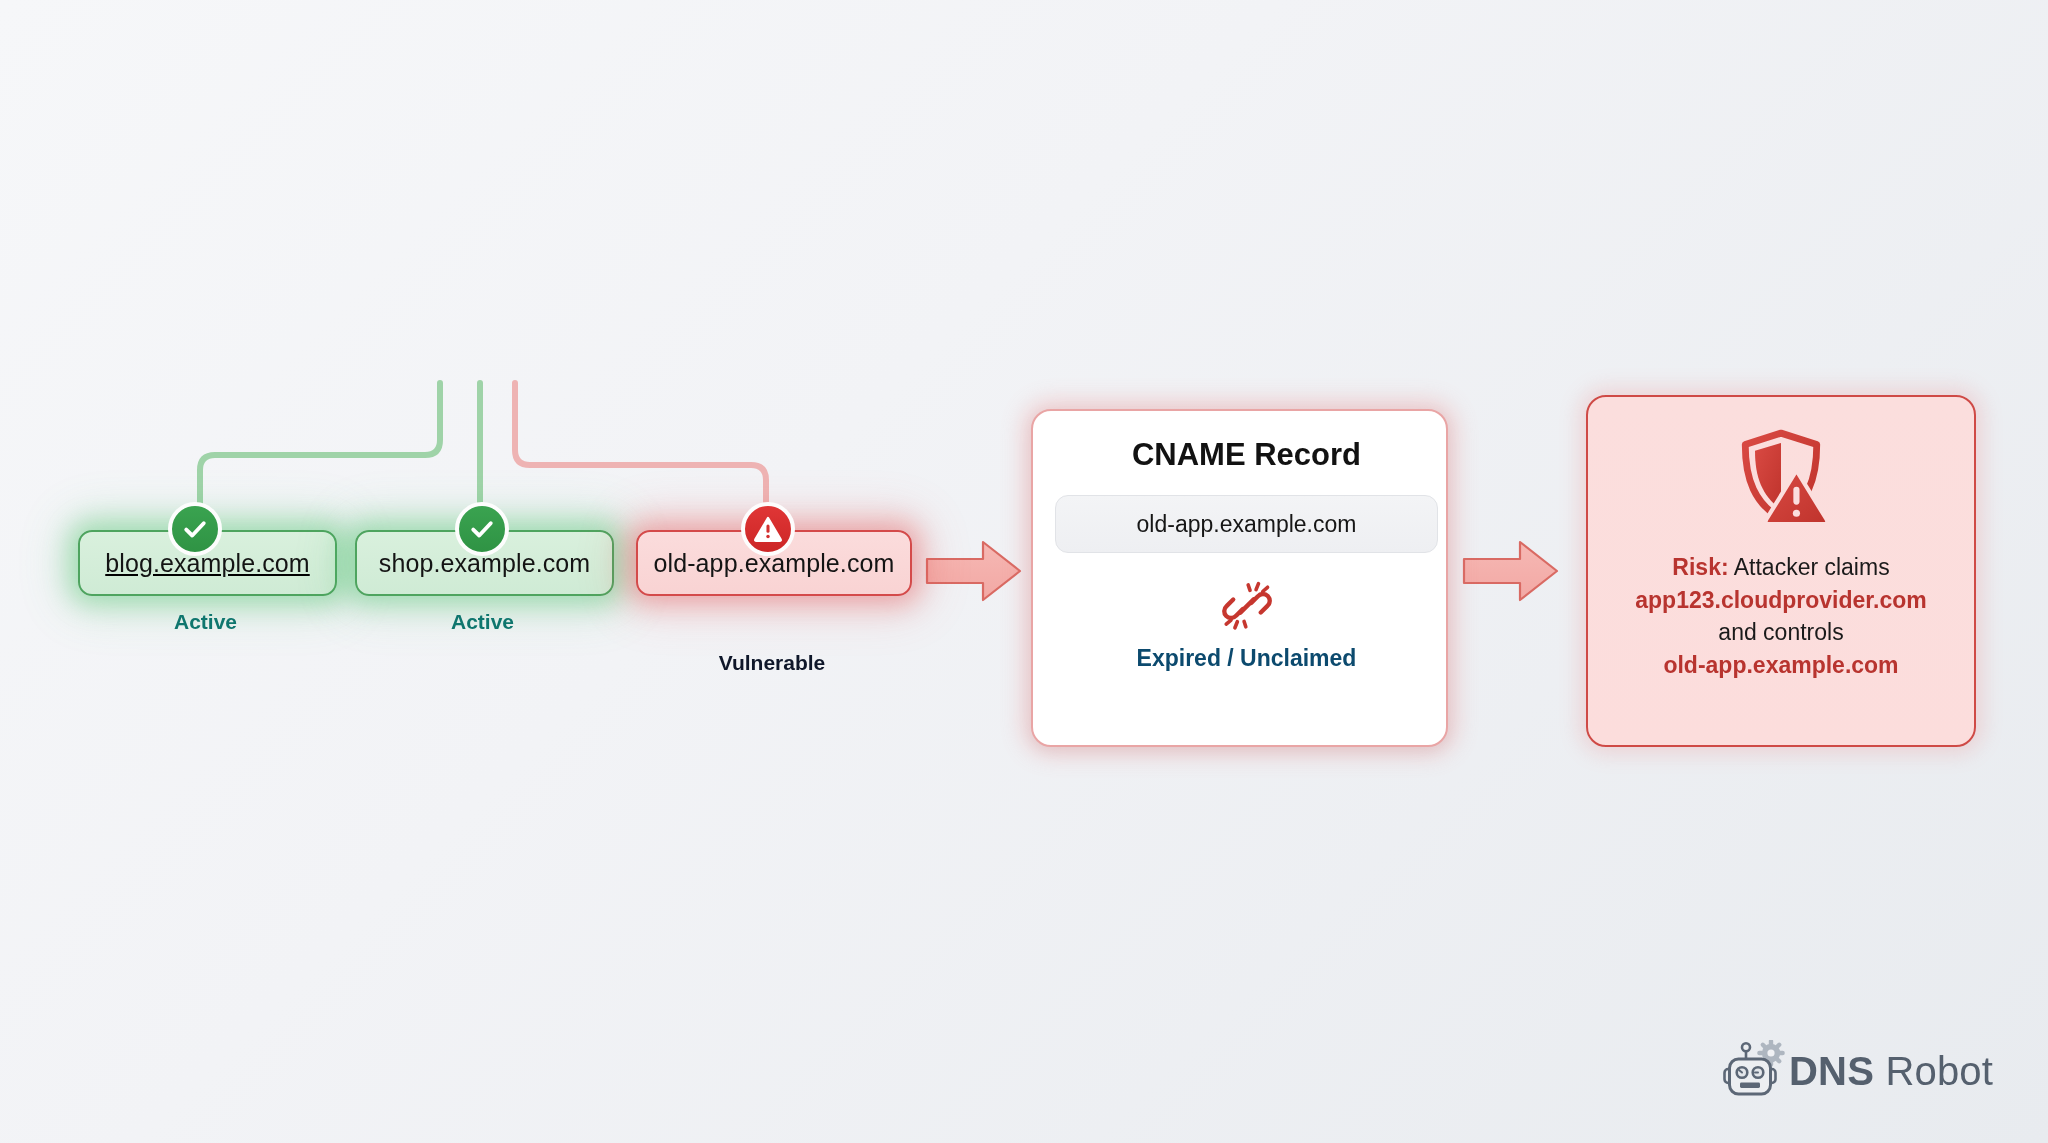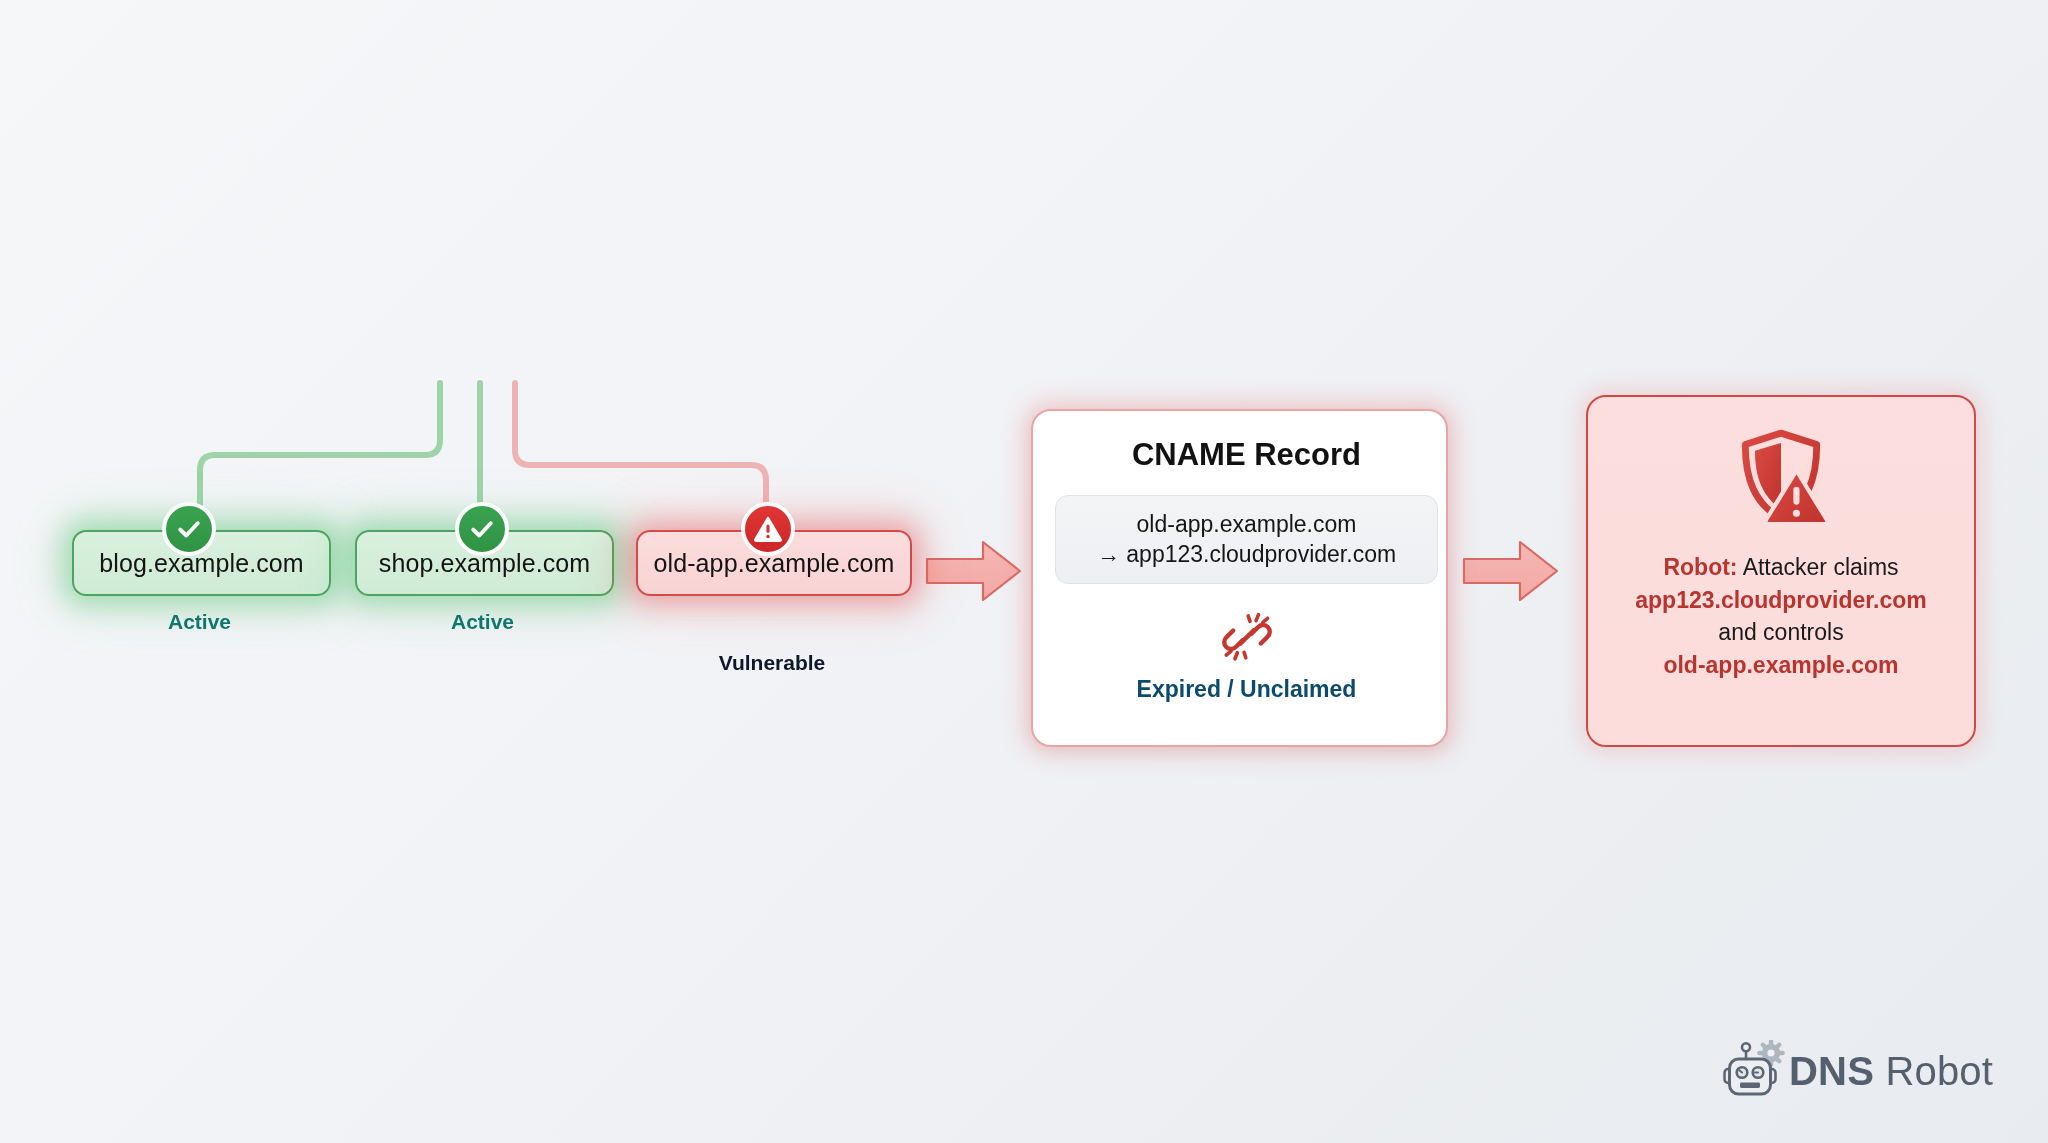--- a/index.html
+++ b/index.html
@@ -208,21 +208,21 @@
   <svg id="connectors" viewBox="0 0 2048 1143">
 
     <path d="M 440 383 L 440 440 Q 440 455 425 455 L 215 455 Q 200 455 200 470 L 200 510" fill="none" stroke="#9fd3a8" stroke-width="6" stroke-linecap="round"></path>
 
     <path d="M 480 383 L 480 510" fill="none" stroke="#9fd3a8" stroke-width="6" stroke-linecap="round"></path>
 
     <path d="M 515 383 L 515 450 Q 515 465 530 465 L 751 465 Q 766 465 766 480 L 766 512" fill="none" stroke="#eeb3b3" stroke-width="6" stroke-linecap="round"></path>
   </svg>
 
 
-  <div class="sub-wrap" style="left:72px; top:530px; width:255px;">
+  <div class="sub-wrap" style="left:78px; top:530px; width:255px;text-decoration:underline;">
     <div class="sub-box ok">
       <div class="badge ok" style="left:88px;">
         <svg width="30" height="30" viewBox="0 0 24 24">
           <path d="M5 12.5 L9.8 17.2 L19 7.4" fill="none" stroke="#ffffff" stroke-width="3.1" stroke-linecap="round" stroke-linejoin="round"></path>
         </svg>
       </div>
       <span class="lbl">blog.example.com</span>
     </div>
     <div class="status-label ok">Active</div>
   </div>
@@ -262,21 +262,20 @@
         </linearGradient>
       </defs>
       <path d="M2 22 L58 22 L58 5 L95 34 L58 63 L58 46 L2 46 Z" fill="url(#ag1)" stroke="#d96a63" stroke-width="2.2" stroke-linejoin="round"></path>
     </svg>
   </div>
 
   <div id="cname-card" class="card">
     <div id="cname-title">CNAME Record</div>
     <div id="record-box">
       <div class="rec-line">old-app.example.com</div>
-      <div class="rec-line">→ app123.cloudprovider.com</div>
     </div>
     <div id="expired-icon-wrap">
       <svg width="58" height="58" viewBox="0 0 48 48">
         <g stroke="#c6372f" stroke-width="3.6" stroke-linecap="round" fill="none">
 
           <path d="M20.5 26.5 L15.0 32.0 a5.6 5.6 0 1 1 -7.9 -7.9 L12.6 18.6"></path>
 
           <path d="M27.5 21.5 L33.0 16.0 a5.6 5.6 0 1 1 7.9 7.9 L35.4 29.4"></path>
 
           <path d="M18.5 29.5 L29.5 18.5"></path>
@@ -322,21 +321,21 @@
 
         <path d="M32 11 L32 52 C20.5 43.5 16 32.5 16 15.8 Z" fill="url(#shg)"></path>
 
         <path d="M41.5 28 L60 58 Q61.6 61 58.2 61 L24.8 61 Q21.4 61 23 58 Z" fill="url(#shg)" stroke="#fbdedd" stroke-width="2.6" stroke-linejoin="round"></path>
         <rect x="39.6" y="38" width="3.8" height="11" rx="1.9" fill="#fbdedd"></rect>
         <circle cx="41.5" cy="54.3" r="2.2" fill="#fbdedd"></circle>
       </svg>
     </div>
     <div id="risk-text">
       <div>
-        <span class="risk-strong">Robot:</span><span> Attacker claims</span>
+        <span class="risk-strong">Risk:</span><span> Attacker claims</span>
       </div>
       <div class="risk-strong">app123.cloudprovider.com</div>
       <div>and controls</div>
       <div class="risk-strong">old-app.example.com</div>
     </div>
   </div>
 
   <div id="logo">
     <span>
       <svg width="62" height="58" viewBox="0 0 62 58">

